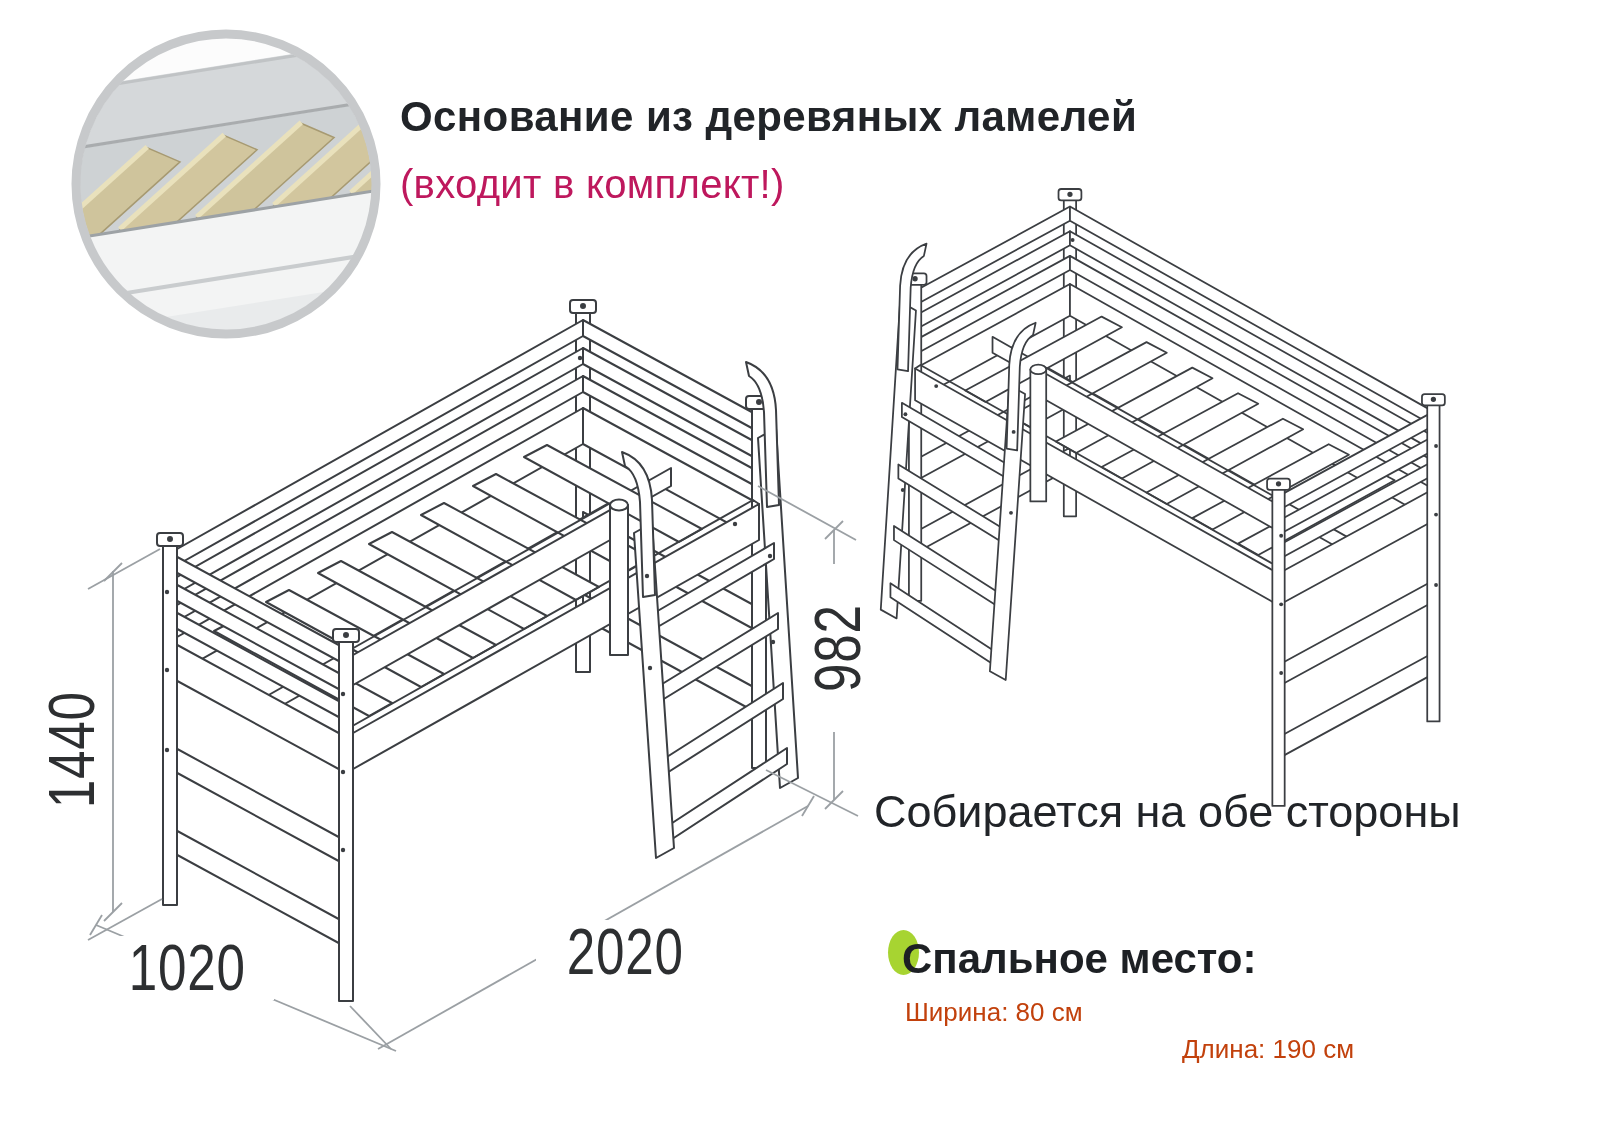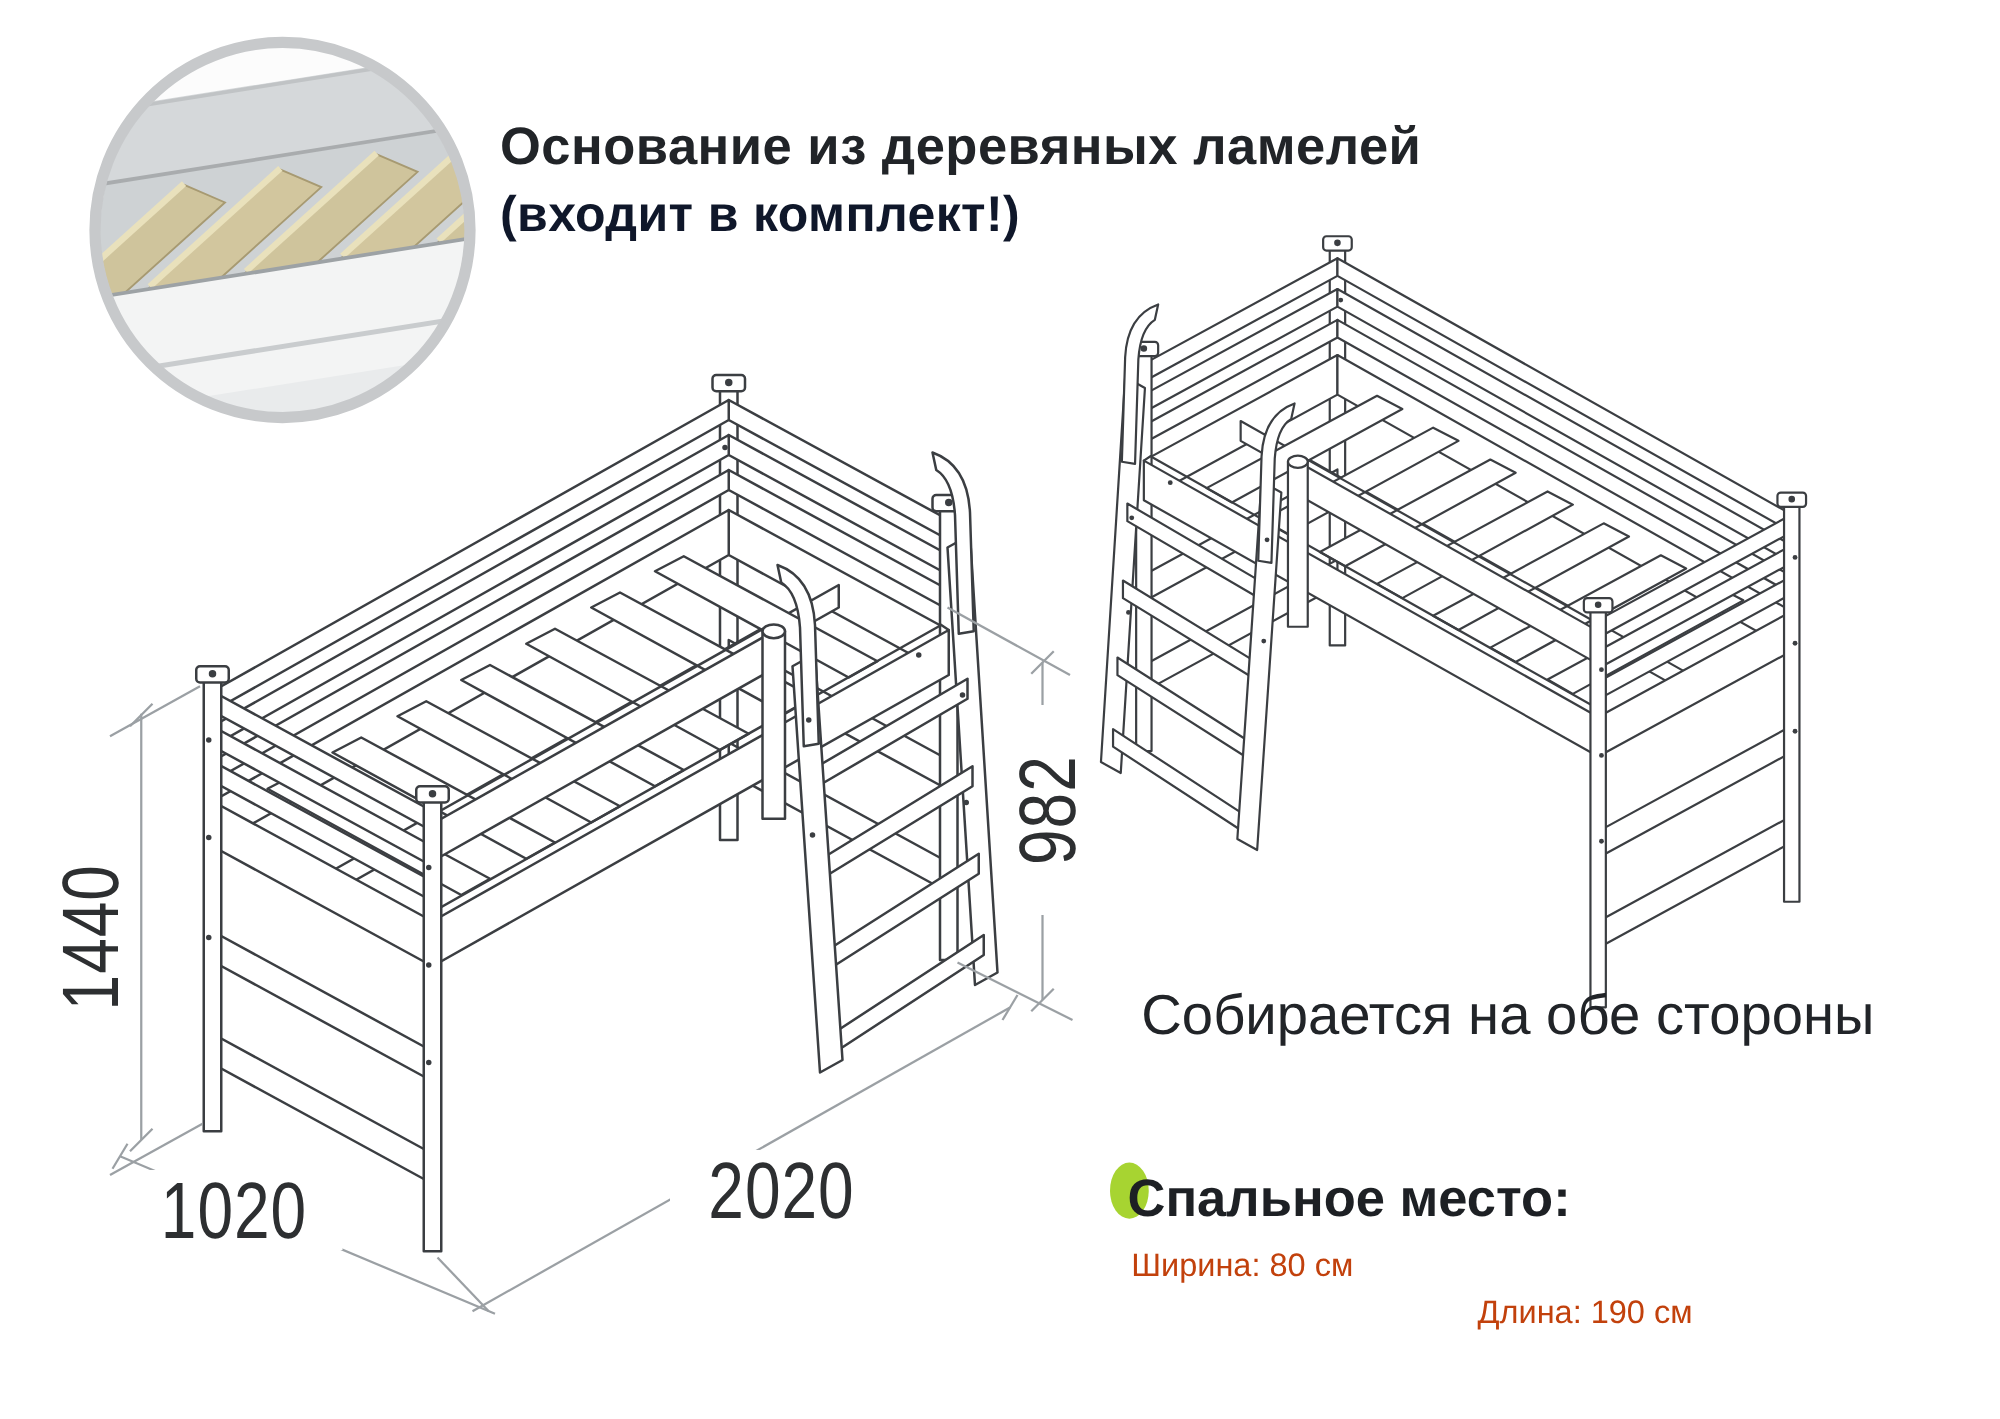--- a/index.html
+++ b/index.html
@@ -11,38 +11,38 @@
     color:#212428;
   }
   .abs { position:absolute; }
 
   
   .inset { left:64px; top:22px; width:324px; height:324px; }
 
   
   .caption { left:400px; top:96px; line-height:1; }
   .caption-title { font-size:42px; font-weight:600; letter-spacing:0.4px; color:#212428; }
-  .caption-note  { margin-top:14px; font-size:40px; font-weight:700; letter-spacing:0.3px; color:#0f172a; }
+  .caption-note  { margin-top:26px; font-size:40px; font-weight:400; letter-spacing:0.3px; color:#be185d; }
 
   
   .dim-label {
     position:absolute; display:flex; align-items:center; justify-content:center;
     font-size:64px; font-weight:500; color:#2d2f31; line-height:1;
     background:#ffffff;
   }
   .dim-label .squeeze { display:inline-block; transform:scaleX(0.8); letter-spacing:1px; }
   .dim-label.rot { transform:rotate(-90deg); }
   .dim-label.nobg { background:transparent; }
   #dim-height    { left:-34px; top:718px; width:212px; height:64px; }
   #dim-width     { left:100px; top:936px; width:174px; height:64px;text-align:center; }
   #dim-length    { left:536px; top:920px; width:178px; height:64px; }
   #dim-clearance { left:754px; top:616px; width:168px; height:64px; }
 
   
-  .both-sides { left:874px; top:789px; font-size:45px; font-weight:500; line-height:1; color:#212428;margin-left:39px; }
+  .both-sides { left:874px; top:789px; font-size:45px; font-weight:500; line-height:1; color:#212428; }
   .sleep-title { left:902px; top:938px; font-size:42px; font-weight:700; line-height:1; color:#1d2024; z-index:2; }
   .accent-dot { left:888px; top:930px; width:31px; height:45px; border-radius:50%; background:#a7d431; z-index:1; }
   .spec { font-size:26px; font-weight:500; line-height:1; color:#c2410c; }
   #spec-w { left:905px;  top:999px; }
   #spec-l { left:1182px; top:999px;margin-top:37px; }
 
   svg { display:block; }
 </style>
 </head>
 <body>

